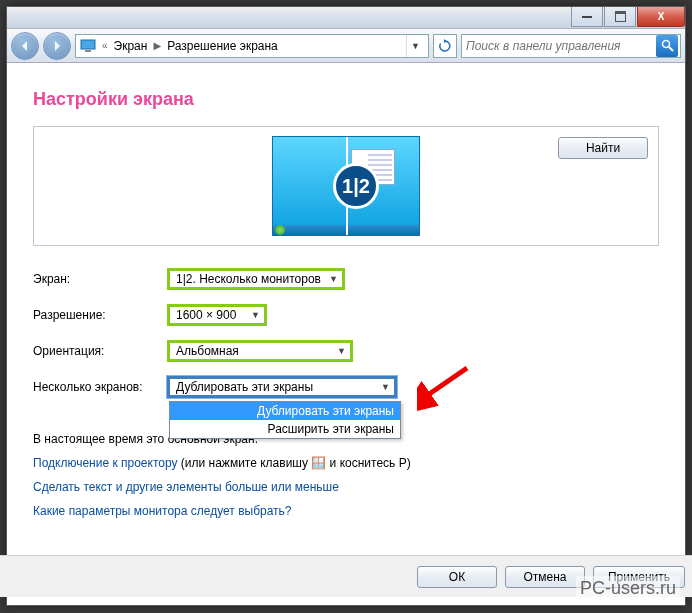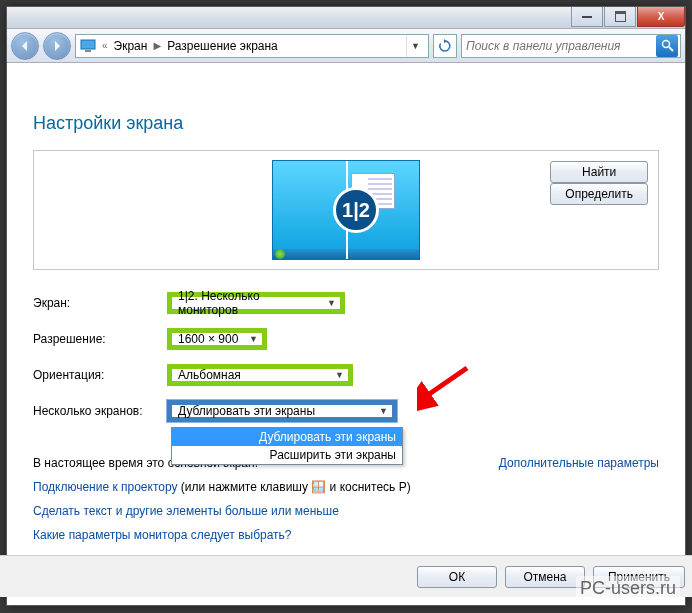--- a/index.html
+++ b/index.html
@@ -17,37 +17,37 @@
   .addrbox { flex:1; height:24px; border:1px solid #8aa; background:#fff; display:flex; align-items:center; padding:0 4px; gap:4px; }
   .addrbox .icon-monitor { width:16px; height:14px; }
   .addrbox .chev { color:#666; font-size:10px; padding:0 2px; }
   .addrbox .dd { margin-left:auto; color:#444; font-size:9px; padding:0 4px; border-left:1px solid #ddd; height:100%; display:flex; align-items:center;}
   .refresh { width:24px; height:24px; border:1px solid #8aa; background:#fff; display:flex; align-items:center; justify-content:center; color:#2a6fb5;}
   .searchbox { width:220px; height:24px; border:1px solid #8aa; background:#fff; display:flex; align-items:center; padding:8px 4px; }
   .searchbox input { border:none; outline:none; flex:1; font-style:italic; color:#888; font-size:12px; }
   .searchbox .sbtn { width:22px; height:22px; background:linear-gradient(to bottom,#4aa0e8,#1a6fc0); display:flex; align-items:center; justify-content:center; border-radius:2px; margin-right:-2px;}
 
   .content { padding: 26px 26px 10px 26px; }
-  h1 { color:#0369a1; font-size:18px; font-weight:normal; margin-bottom:16px;margin-top:24px; }
+  h1 { color:#ec4899; font-size:18px; font-weight:bold; margin-bottom:16px; }
 
   .preview-frame { border:1px solid #c0c8d4; padding:10px; position:relative; height:120px; display:flex; align-items:center; justify-content:center; margin-bottom:22px; }
   .monitor-prev { width:148px; height:100px; background:linear-gradient(to bottom,#5dd6ff,#0a9fe0); border:1px solid #0a6faa; position:relative; display:flex; align-items:center; justify-content:center; }
   .monitor-prev .badge { width:46px; height:46px; border-radius:50%; background:#0a4f8a; border:3px solid #fff; display:flex; align-items:center; justify-content:center; color:#fff; font-size:20px; font-weight:bold; position:absolute; left:60px; top:26px; z-index:3;}
   .monitor-prev .divider { position:absolute; left:50%; top:0; bottom:0; width:2px; background:#fff; z-index:2;}
   .monitor-prev .win { position:absolute; width:44px; height:36px; background:#fff; border:1px solid #88aacc; right:24px; top:12px; }
   .monitor-prev .win::after{content:""; position:absolute; left:16px; right:2px; top:4px; bottom:2px; background:repeating-linear-gradient(to bottom,#cce 0 2px, transparent 2px 5px);}
   .monitor-prev .taskbar{ position:absolute; left:0; right:0; bottom:0; height:10px; background:linear-gradient(to bottom,#2a8fd0,#0a6faa); }
   .monitor-prev .start{ position:absolute; left:2px; bottom:0; width:10px; height:10px; border-radius:50%; background:radial-gradient(circle,#8fe055,#2a9f30); }
 
   .side-btns { position:absolute; right:10px; top:10px; display:flex; flex-direction:column; gap:0; }
   .wbtn { min-width:90px; height:22px; border:1px solid #8a98ac; background:linear-gradient(to bottom,#fdfefe,#e8edf4,#dfe6ef); padding:0 14px; font-size:12px; cursor:default; border-radius:3px; }
 
   .form-row { display:flex; align-items:center; margin-bottom:14px; }
   .form-row label { width:134px; }
-  .combo { height:22px; border:5px solid #84cc16; background:#fff; display:flex; align-items:center; padding:0 4px 0 6px; position:relative; }
+  .combo { height:22px; border:3px solid #84cc16; background:#fff; display:flex; align-items:center; padding:0 4px 0 6px; position:relative; }
   .combo .dd-arrow { margin-left:auto; font-size:9px; color:#444; padding-left:6px; }
   .combo.c1 { width:178px; }
   .combo.c2 { width:100px; }
   .combo.c3 { width:186px; }
   .combo.c4 { width:230px; border-color:#3f7fbf; outline:1px solid #86b7e8;text-align:right; }
 
   .dropdown-list { position:absolute; left:-1px; top:22px; width:232px; border:1px solid #7a8a9a; background:#fff; z-index:10; box-shadow:2px 2px 3px rgba(0,0,0,0.2); }
   .dropdown-list .opt { padding:2px 6px; font-size:12px; }
   .dropdown-list .opt.sel { background:#3399ff; color:#fff; }
 
@@ -119,21 +119,20 @@
     <div class="preview-frame">
       <div class="monitor-prev">
         <div class="win"></div>
         <div class="divider"></div>
         <div class="badge">1|2</div>
         <div class="taskbar"></div>
         <div class="start"></div>
       </div>
       <div class="side-btns">
         <button class="wbtn">Найти</button>
-        <button class="wbtn">Определить</button>
       </div>
     </div>
 
     <div class="form-row">
       <label>Экран:</label>
       <div class="combo c1">
         <span>1|2. Несколько мониторов</span>
         <span class="dd-arrow">▼</span>
       </div>
     </div>
@@ -161,21 +160,20 @@
         <span class="dd-arrow">▼</span>
         <div class="dropdown-list">
           <div class="opt sel">Дублировать эти экраны</div>
           <div class="opt">Расширить эти экраны</div>
         </div>
       </div>
     </div>
 
     <div class="status-line">
       <span>В настоящее время это основной экран.</span>
-      <span class="adv-link-wrap"><span class="link">Дополнительные параметры</span></span>
     </div>
 
     <div class="link-row">
       <span class="link">Подключение к проектору</span><span> (или нажмите клавишу 🪟 и коснитесь P)</span>
     </div>
     <div class="link-row">
       <span class="link">Сделать текст и другие элементы больше или меньше</span>
     </div>
     <div class="link-row">
       <span class="link">Какие параметры монитора следует выбрать?</span>

